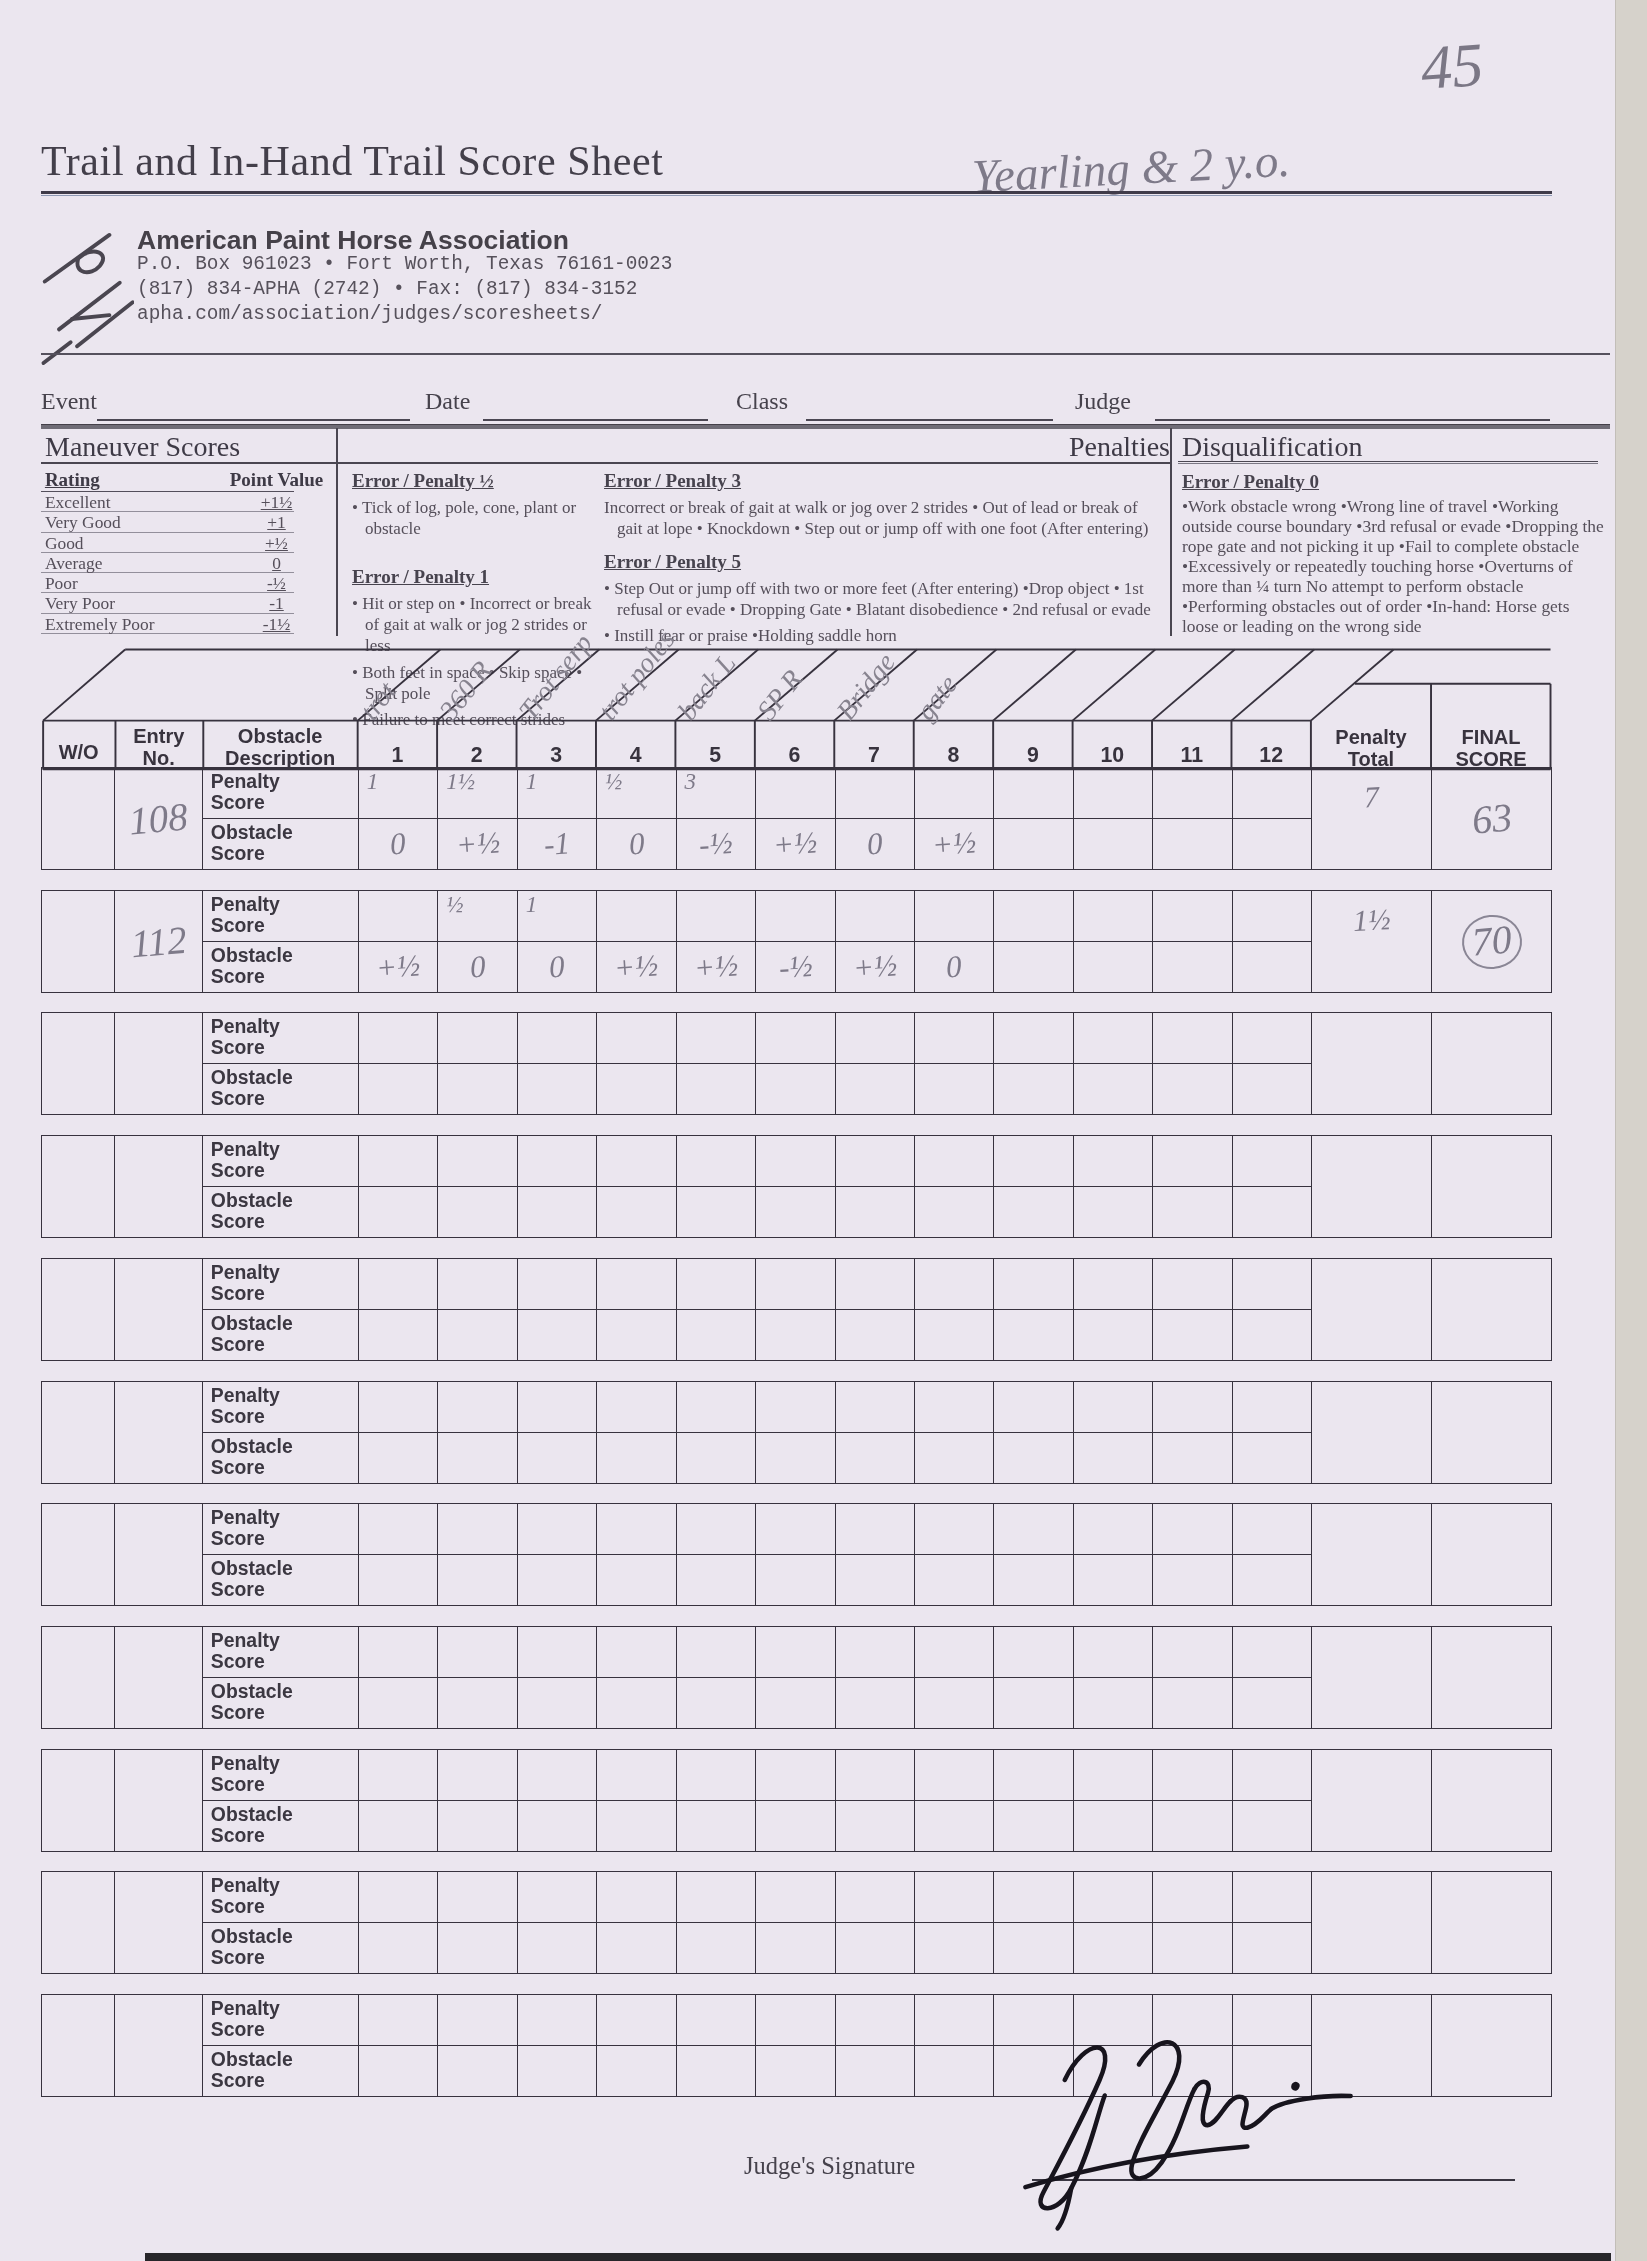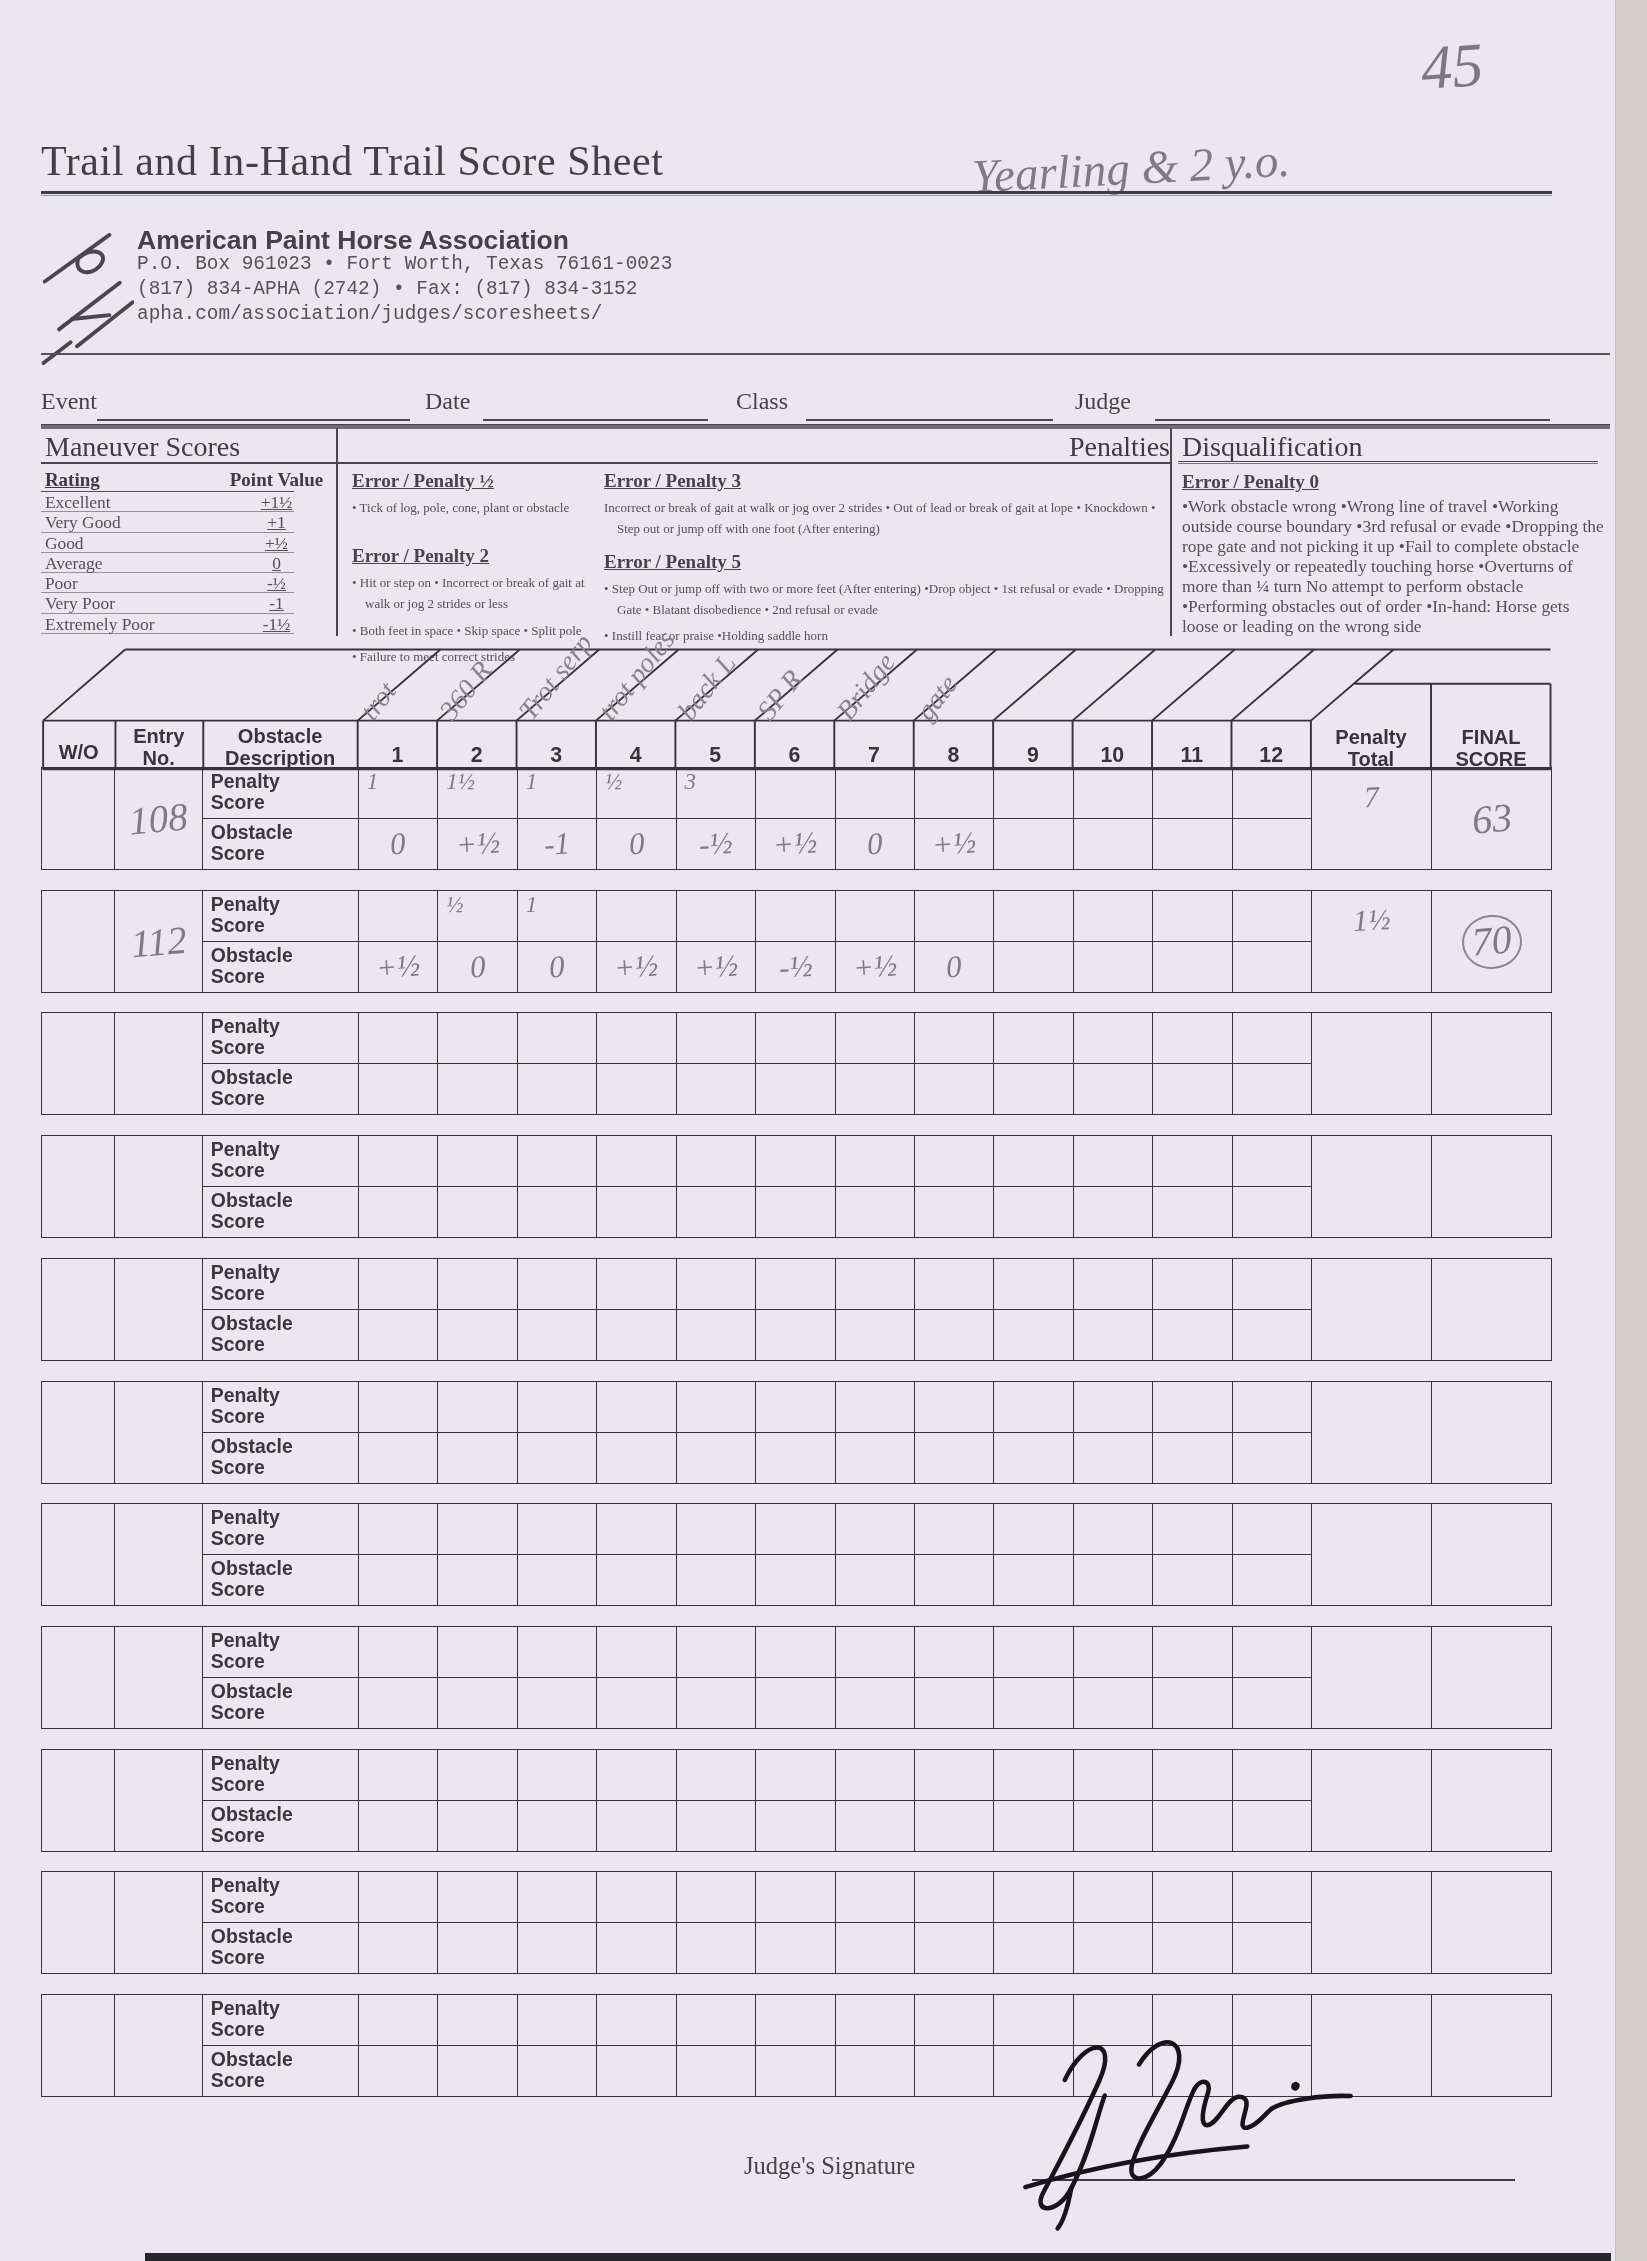--- a/index.html
+++ b/index.html
@@ -23,21 +23,21 @@
 
   .field-label{font-size:24px;color:#46424c;}
   .field-line{height:1.9px;background:#4b4753;}
 
   .rule-heavy{left:41px;top:424px;width:1569px;height:4.5px;background:#6f6c76;border-top:0.6px solid #444049;}
 
   
   .panel-divider{width:1.9px;background:#4a4651;top:428px;height:208px;}
   .panel-h{font-size:28px;color:#3e3a46;}
   .sub-h{font-size:19px;font-weight:bold;text-decoration:underline;color:#47434e;}
-  .body-t{font-size:13px;line-height:21px;color:#554f5a;}
+  .body-t{font-size:17px;line-height:21px;color:#554f5a;}
   .hang{text-indent:-13px;padding-left:13px;}
   .mrow{position:relative;height:20.3px;border-bottom:1.3px solid #938f9b;font-size:17.4px;color:#554f5a;}
   .mrow .mlabel{position:absolute;left:3.9px;top:0;}
   .mrow .mval{position:absolute;left:187px;width:97px;text-align:center;top:0;text-decoration:underline;}
   .mhead{position:relative;height:23px;border-bottom:1.9px solid #534e5b;font-size:19px;font-weight:bold;color:#3e3a46;}
 
   
   .hdr-svg{left:41px;top:647px;overflow:visible;}
   .hlbl{font:bold 31px "Liberation Sans","DejaVu Sans",sans-serif;fill:#38333e;}
   .hnum{font:bold 33px "Liberation Sans","DejaVu Sans",sans-serif;fill:#38333e;}
@@ -156,21 +156,21 @@
           <span class="mlabel">Extremely Poor</span>
           <span class="mval">-1½</span>
         </div>
       </div>
   </div>
 
   <div class="abs panel-h" style="left:336px;top:431px;width:834px;text-align:right;">Penalties</div>
   <div class="abs" id="pen-left" style="left:352px;top:470px;width:247px;">
       <div class="sub-h">Error / Penalty ½</div>
       <div class="body-t hang" style="margin-top: 5.2px;">• Tick of log, pole, cone, plant or obstacle</div>
-      <div class="sub-h" style="margin-top: 27px;">Error / Penalty 2</div>
+      <div class="sub-h" style="margin-top: 27px;">Error / Penalty 1</div>
       <div class="body-t hang" style="margin-top: 5.2px;">• Hit or step on • Incorrect or break of gait at walk or jog 2 strides or less</div>
       <div class="body-t hang" style="margin-top: 5.2px;">• Both feet in space • Skip space • Split pole</div>
       <div class="body-t hang" style="margin-top: 5.2px;">• Failure to meet correct strides</div>
     </div>
   <div class="abs" id="pen-right" style="left:604px;top:470px;width:563px;">
       <div class="sub-h">Error / Penalty 3</div>
       <div class="body-t hang" style="margin-top: 5.2px;">Incorrect or break of gait at walk or jog over 2 strides • Out of lead or break of gait at lope • Knockdown  • Step out or jump off with one foot (After entering)</div>
       <div class="sub-h" style="margin-top: 12px;">Error / Penalty 5</div>
       <div class="body-t hang" style="margin-top: 5px;">• Step Out or jump off with two or more feet (After entering) •Drop object • 1st refusal or evade • Dropping Gate  • Blatant disobedience • 2nd refusal or evade</div>
       <div class="body-t hang" style="margin-top: 5.2px;">• Instill fear or praise •Holding saddle horn</div>

